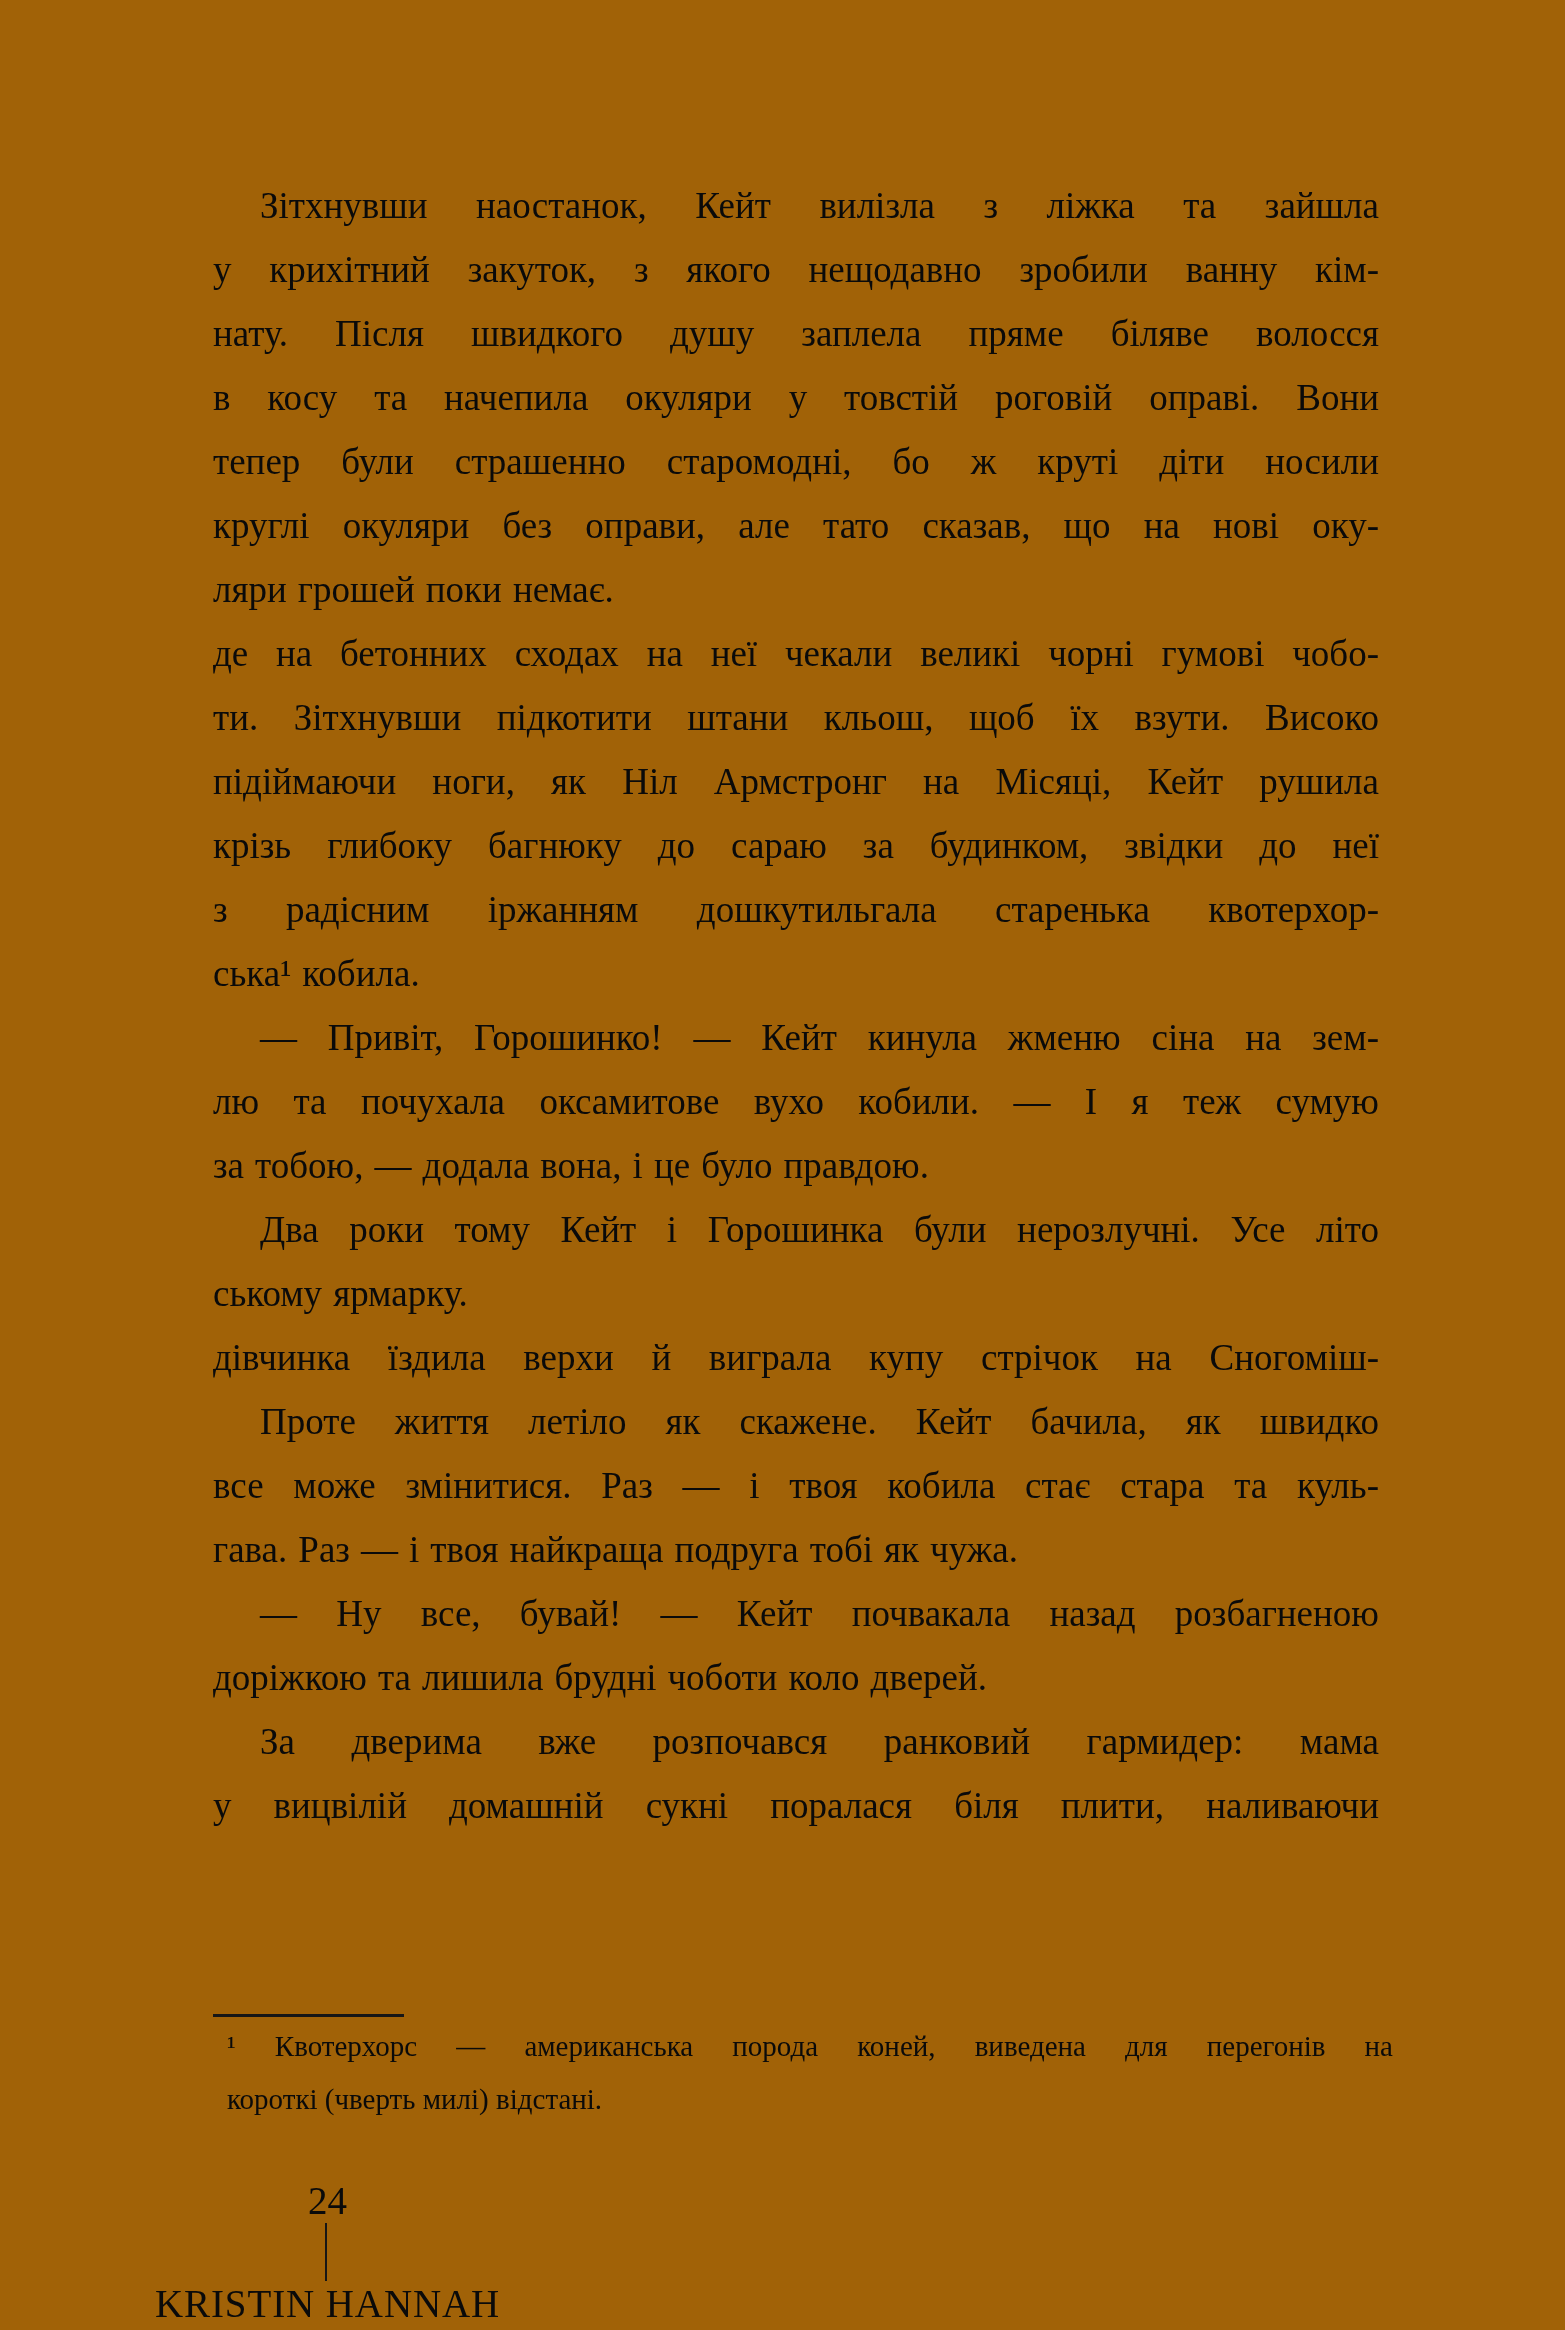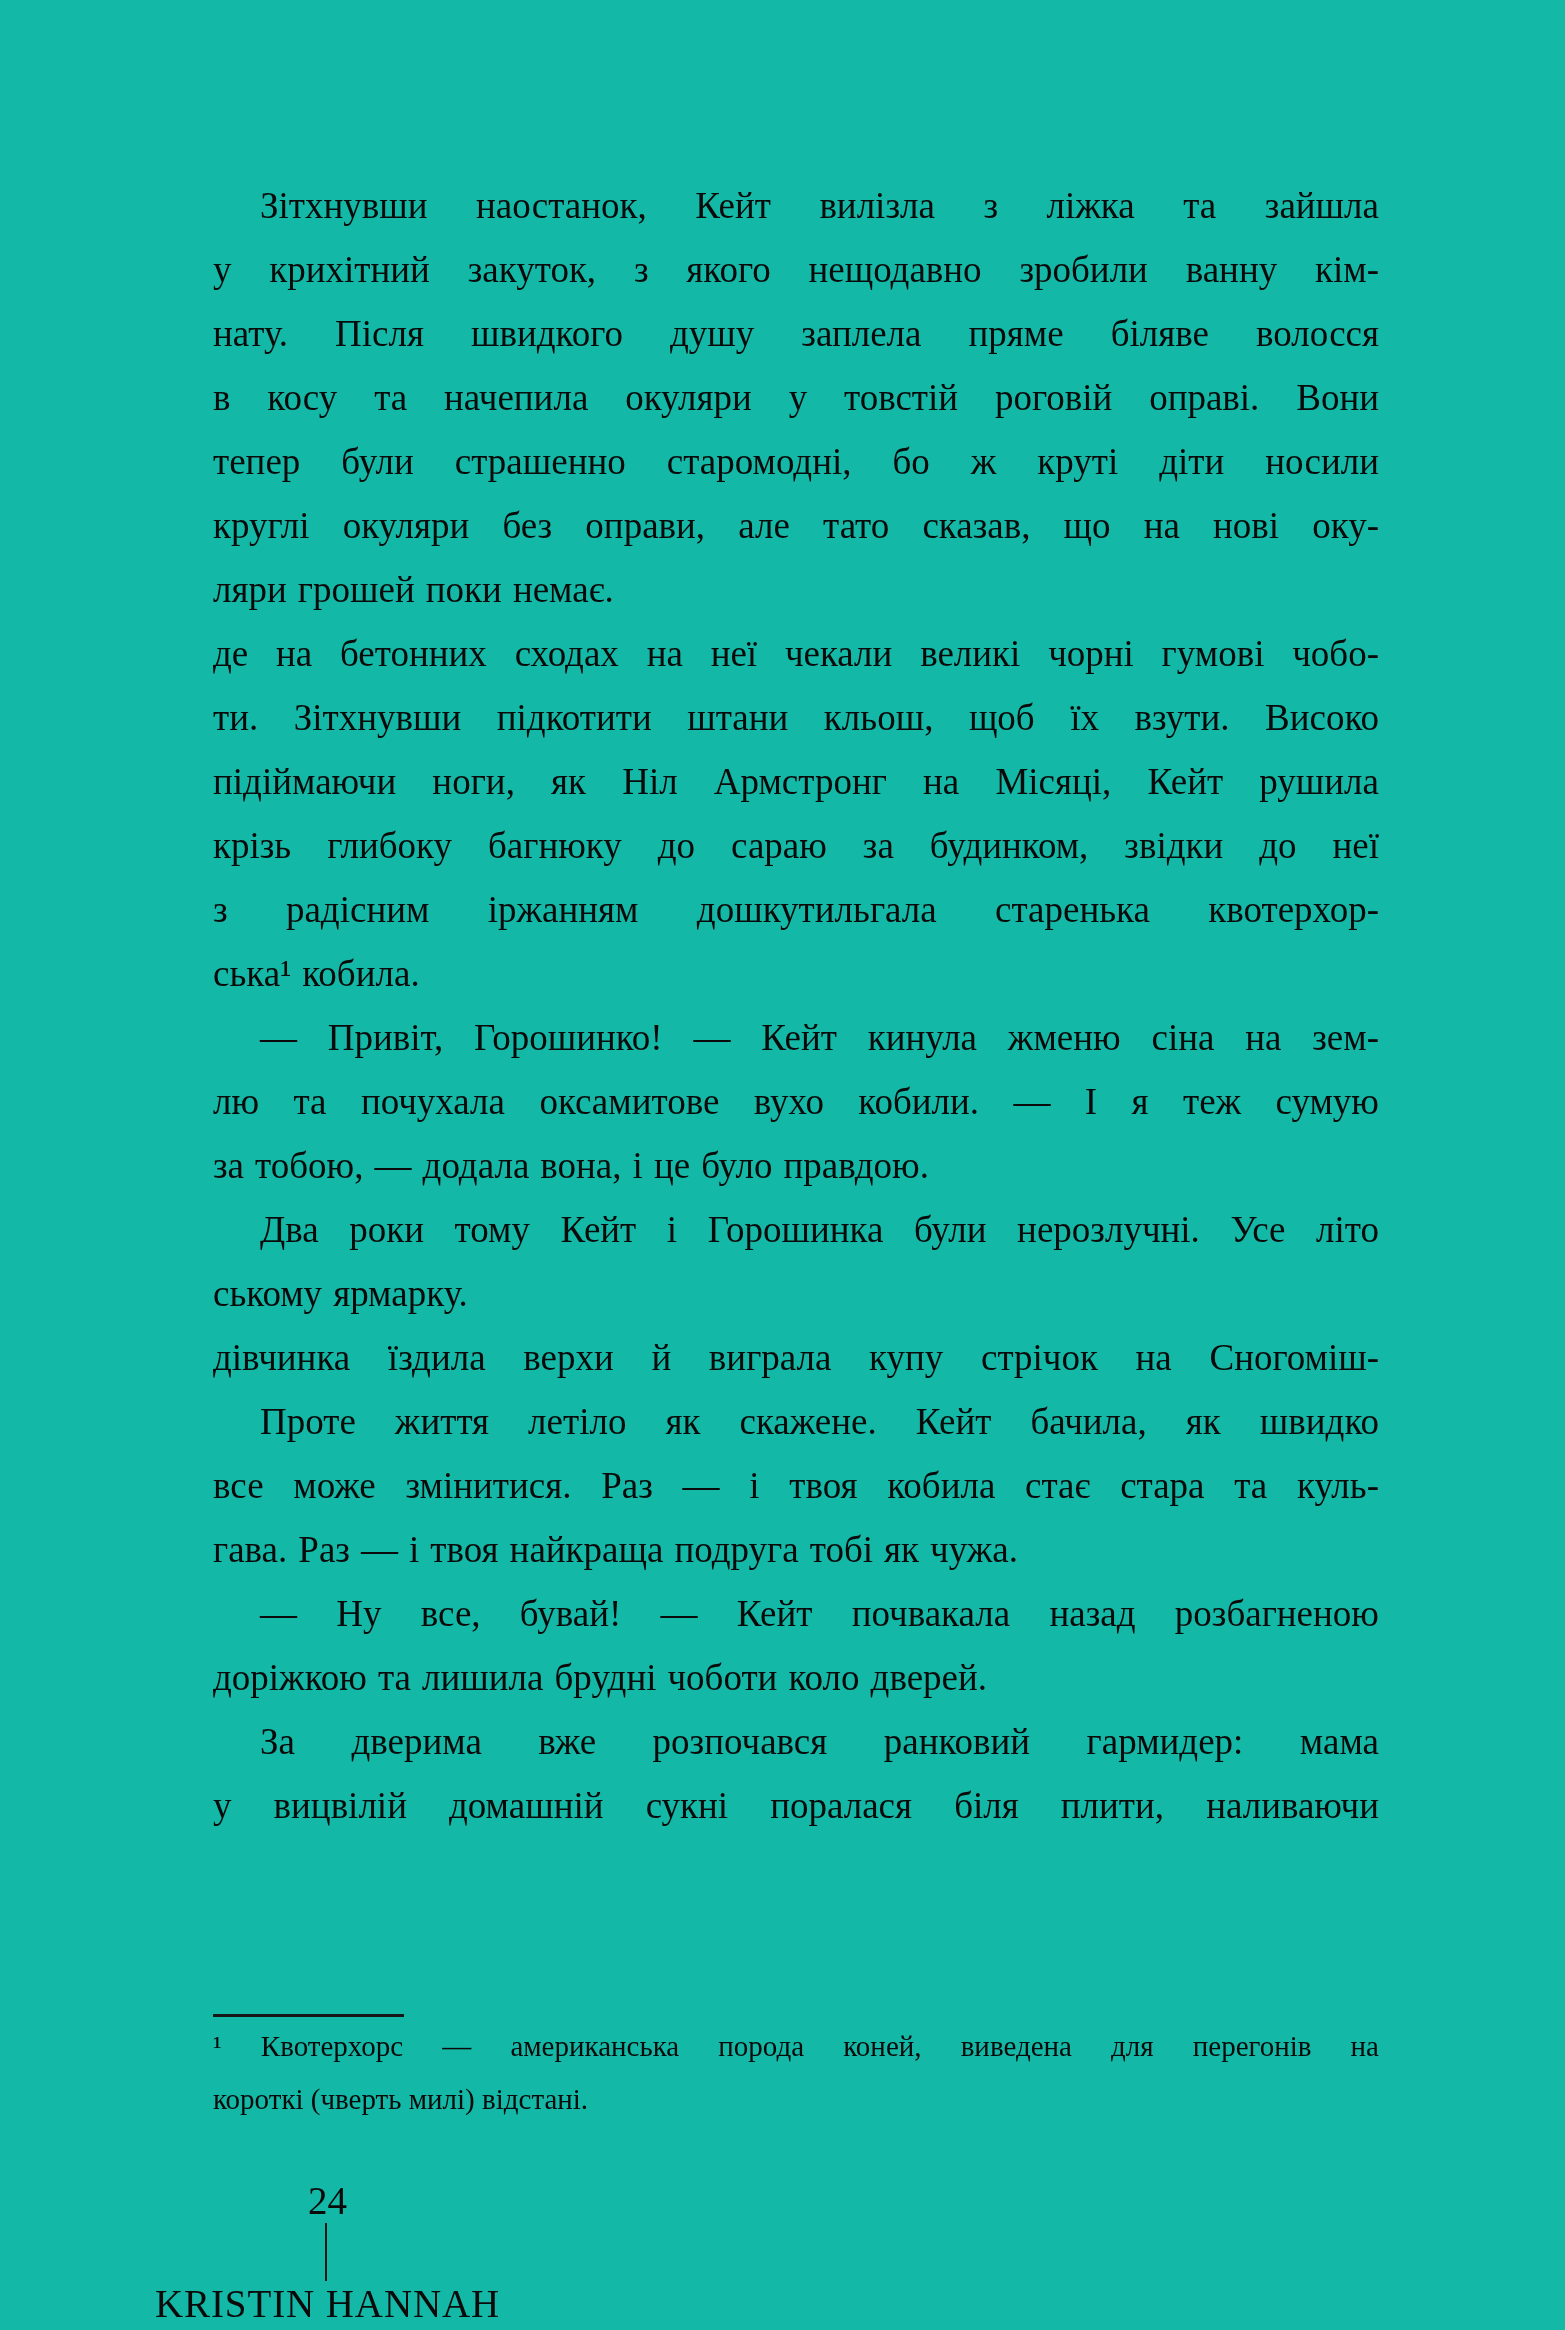--- a/index.html
+++ b/index.html
@@ -1,21 +1,21 @@
 <!DOCTYPE html>
 <html style="font-size:14px"><head>
 <meta charset="utf-8">
 <style>
   html, body { margin: 0; padding: 0; background: #e8e8e8; }
   .page {
     position: relative;
     width: 1566px;
     height: 2330px;
     margin: 0 auto;
-    background: #14b8a6;
+    background: #a16207;
     color: #0a0a0a;
     font-family: "Liberation Serif", serif;
     overflow: hidden;
   }
   .body-text {
     position: absolute;
     left: 213px;
     top: 174px;
     width: 1166px;
     font-size: 37px;
@@ -32,21 +32,21 @@
   .footnote-sep {
     position: absolute;
     left: 213px;
     top: 2014px;
     width: 191px;
     height: 2.6px;
     background: #161616;
   }
   .footnote {
     position: absolute;
-    left: 213px;
+    left: 227px;
     top: 2020px;
     width: 1166px;
     font-size: 29px;
     line-height: 53px;
   }
   .fline {
     text-align: justify;
     text-align-last: justify;
   }
   .fline.last { text-align-last: left; }

